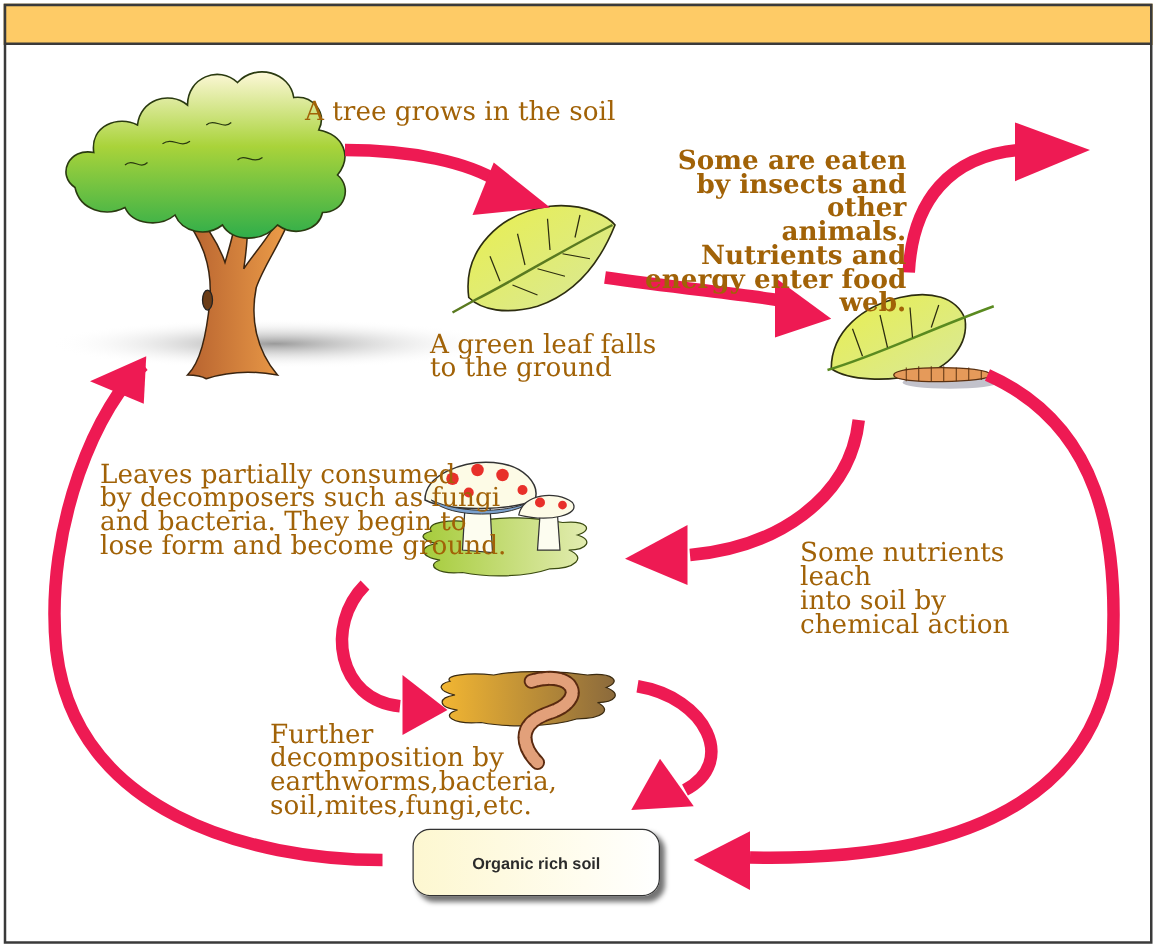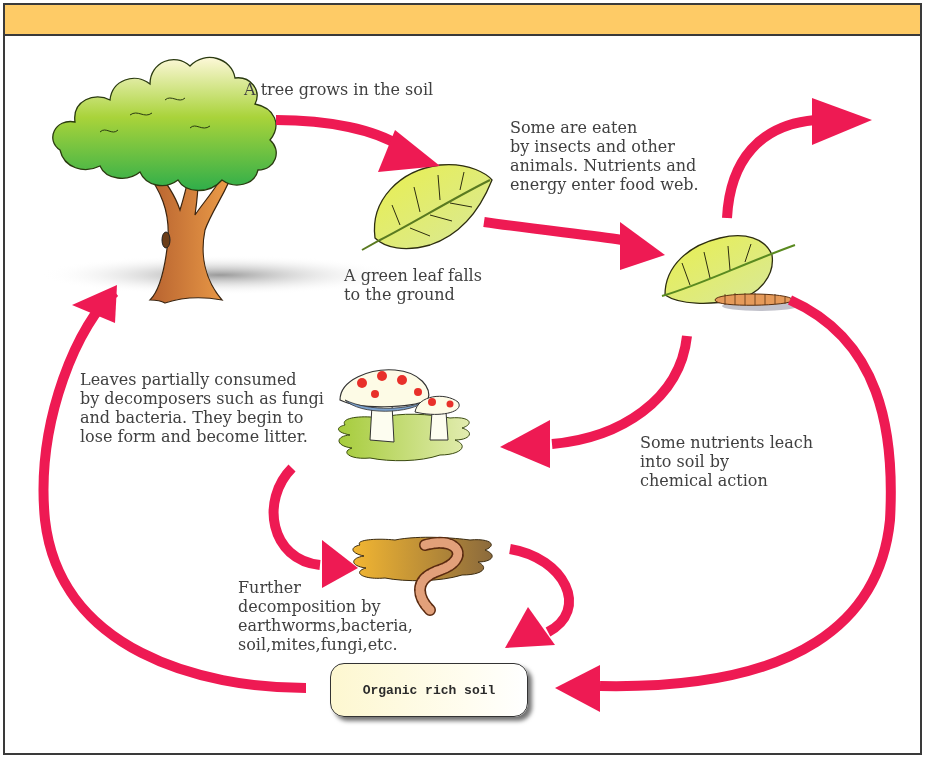--- a/index.html
+++ b/index.html
@@ -1,24 +1,24 @@
 <!DOCTYPE html>
 <html><head>
 <meta charset="utf-8">
 <style>
   html, body { margin:0; padding:0; background:#ffffff; }
   body { width:927px; height:760px; position:relative; overflow:hidden; font-family:"DejaVu Serif", serif; }
   .frame { position:absolute; left:3px; top:3px; width:919px; height:752px; border:2px solid #3a3a3a; box-sizing:border-box; background:#fff; }
   .header-band { position:absolute; left:3px; top:3px; width:919px; height:33px; background:#fecb66; border:2px solid #3a3a3a; box-sizing:border-box; }
   svg.scene { position:absolute; left:0; top:0; }
-  .label { position:absolute; font-family:"DejaVu Serif", serif; font-size:16px; line-height:19px; color:#404040; white-space:pre-line; }
+  .label { position:absolute; font-family:"DejaVu Serif", serif; font-size:21px; line-height:19px; color:#a16207; white-space:pre-line; }
   .soil-box { position:absolute; left:330px; top:663px; width:198px; height:54px; border:1.5px solid #333; border-radius:14px;
     background:linear-gradient(90deg,#fdf7d0 0%,#fffdf0 70%,#ffffff 100%); box-shadow:4px 4px 4px rgba(0,0,0,0.55);
     display:flex; align-items:center; justify-content:center; box-sizing:border-box; }
-  .soil-box span { font-family:Liberation Mono, monospace; font-weight:bold; font-size:13px; color:#2b2b2b; }
+  .soil-box span { font-family:Liberation Sans, sans-serif; font-weight:bold; font-size:13px; color:#2b2b2b; }
 </style>
 </head>
 <body>
 
 <div class="frame"></div>
 <div class="header-band"></div>
 
 <svg class="scene" width="927" height="760" viewBox="0 0 927 760">
   <defs>
     <linearGradient id="canopy" x1="0" y1="0" x2="0" y2="1">
@@ -111,31 +111,31 @@
     <polygon points="600,665 555,688 600,712"></polygon>
     <polygon points="322,540 358,568 322,588"></polygon>
     <polygon points="528,607 505,648 555,645"></polygon>
     <polygon points="72,305 117,285 115,323"></polygon>
   </g>
 </svg>
 
 <div class="label" style="left:244px; top:80px;">A tree grows in the soil</div>
 <div class="label" style="left:344px; top:266px;">A green leaf falls
 to the ground</div>
-<div class="label" style="left:510px; top:118px; text-align:left; width:215px;">Some are eaten
+<div class="label" style="left:510px; top:118px; text-align:right; width:215px;font-weight:bold;">Some are eaten
 by insects and other
 animals. Nutrients and
 energy enter food web.</div>
 <div class="label" style="left:80px; top:370px;">Leaves partially consumed
 by decomposers such as fungi
 and bacteria. They begin to
-lose form and become litter.</div>
+lose form and become ground.</div>
 <div class="label" style="left:640px; top:433px; width:222px;">Some nutrients leach
 into soil by
 chemical action</div>
-<div class="label" style="left:238px; top:578px;">Further
+<div class="label" style="left:216px; top:578px;">Further
 decomposition by
 earthworms,bacteria,
 soil,mites,fungi,etc.</div>
 
 <div class="soil-box">
   <span>Organic rich soil</span>
 </div>
 
 </body></html>

